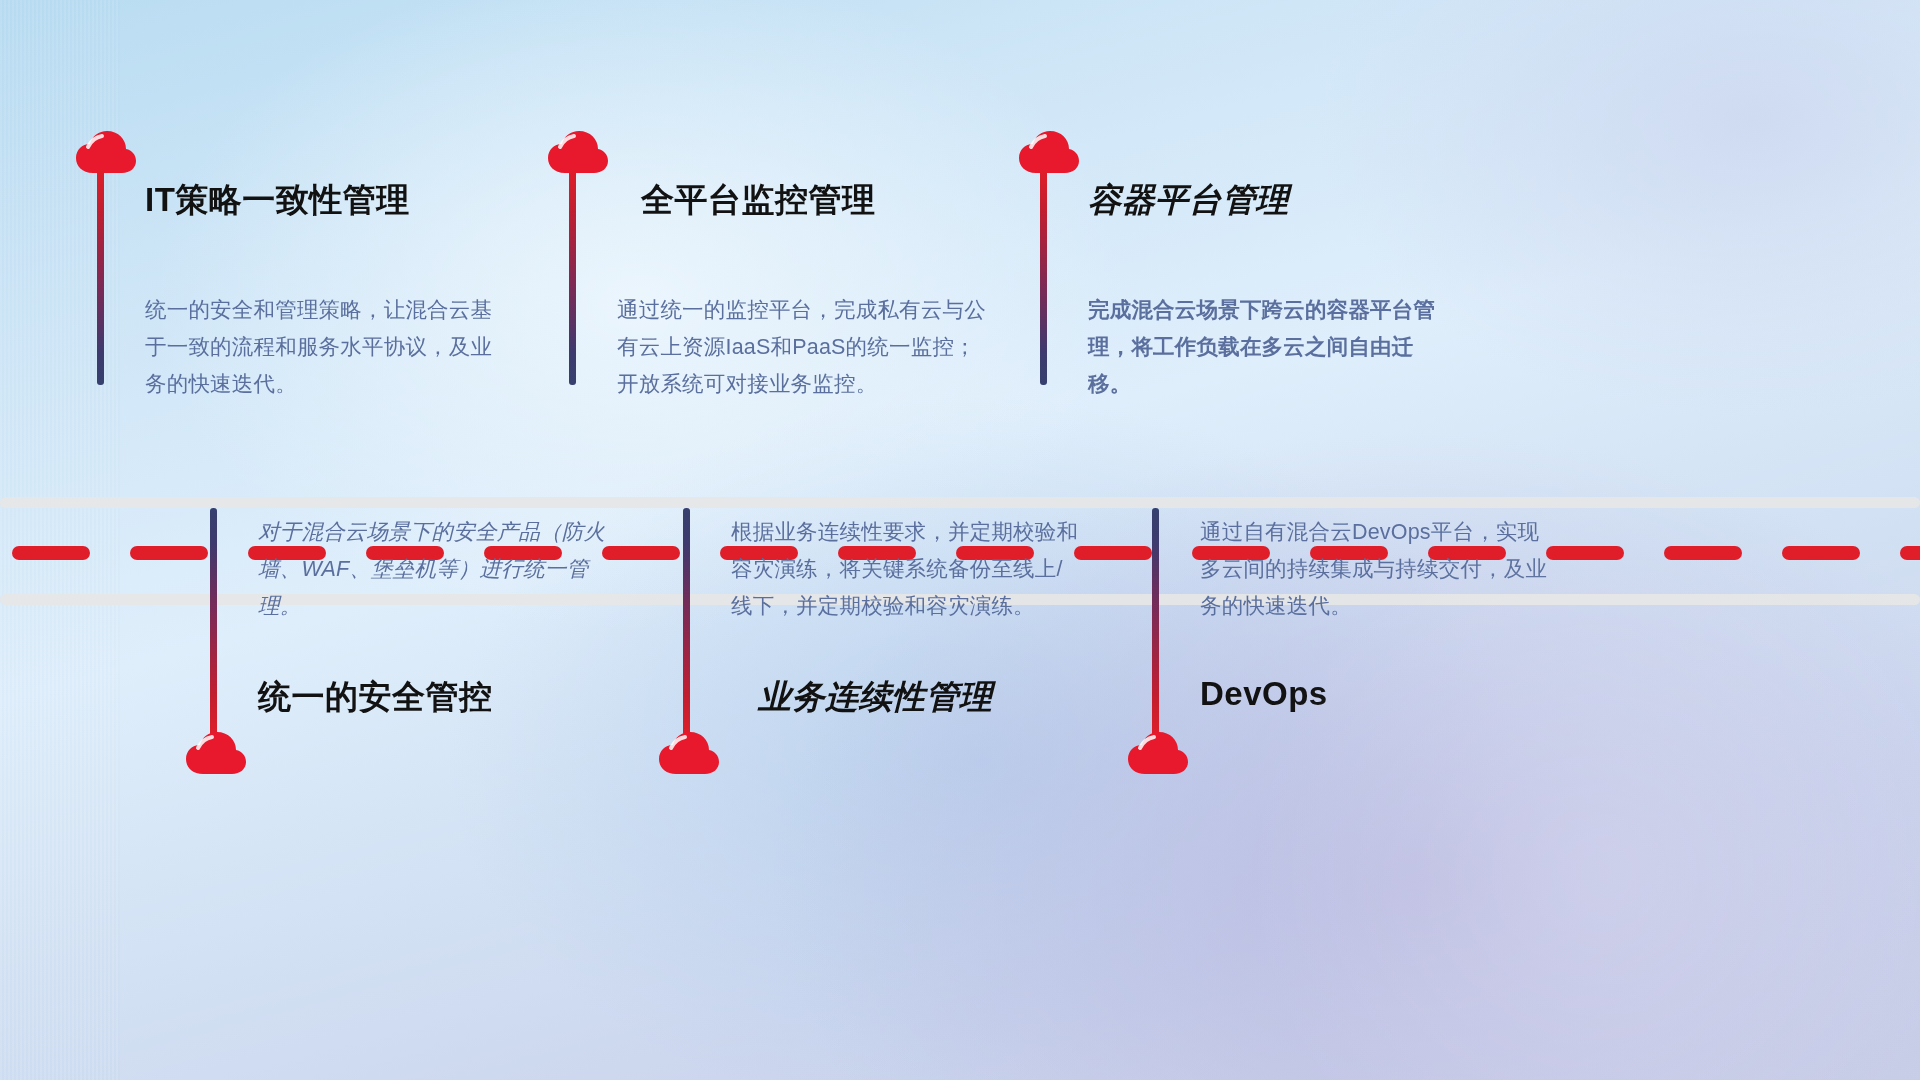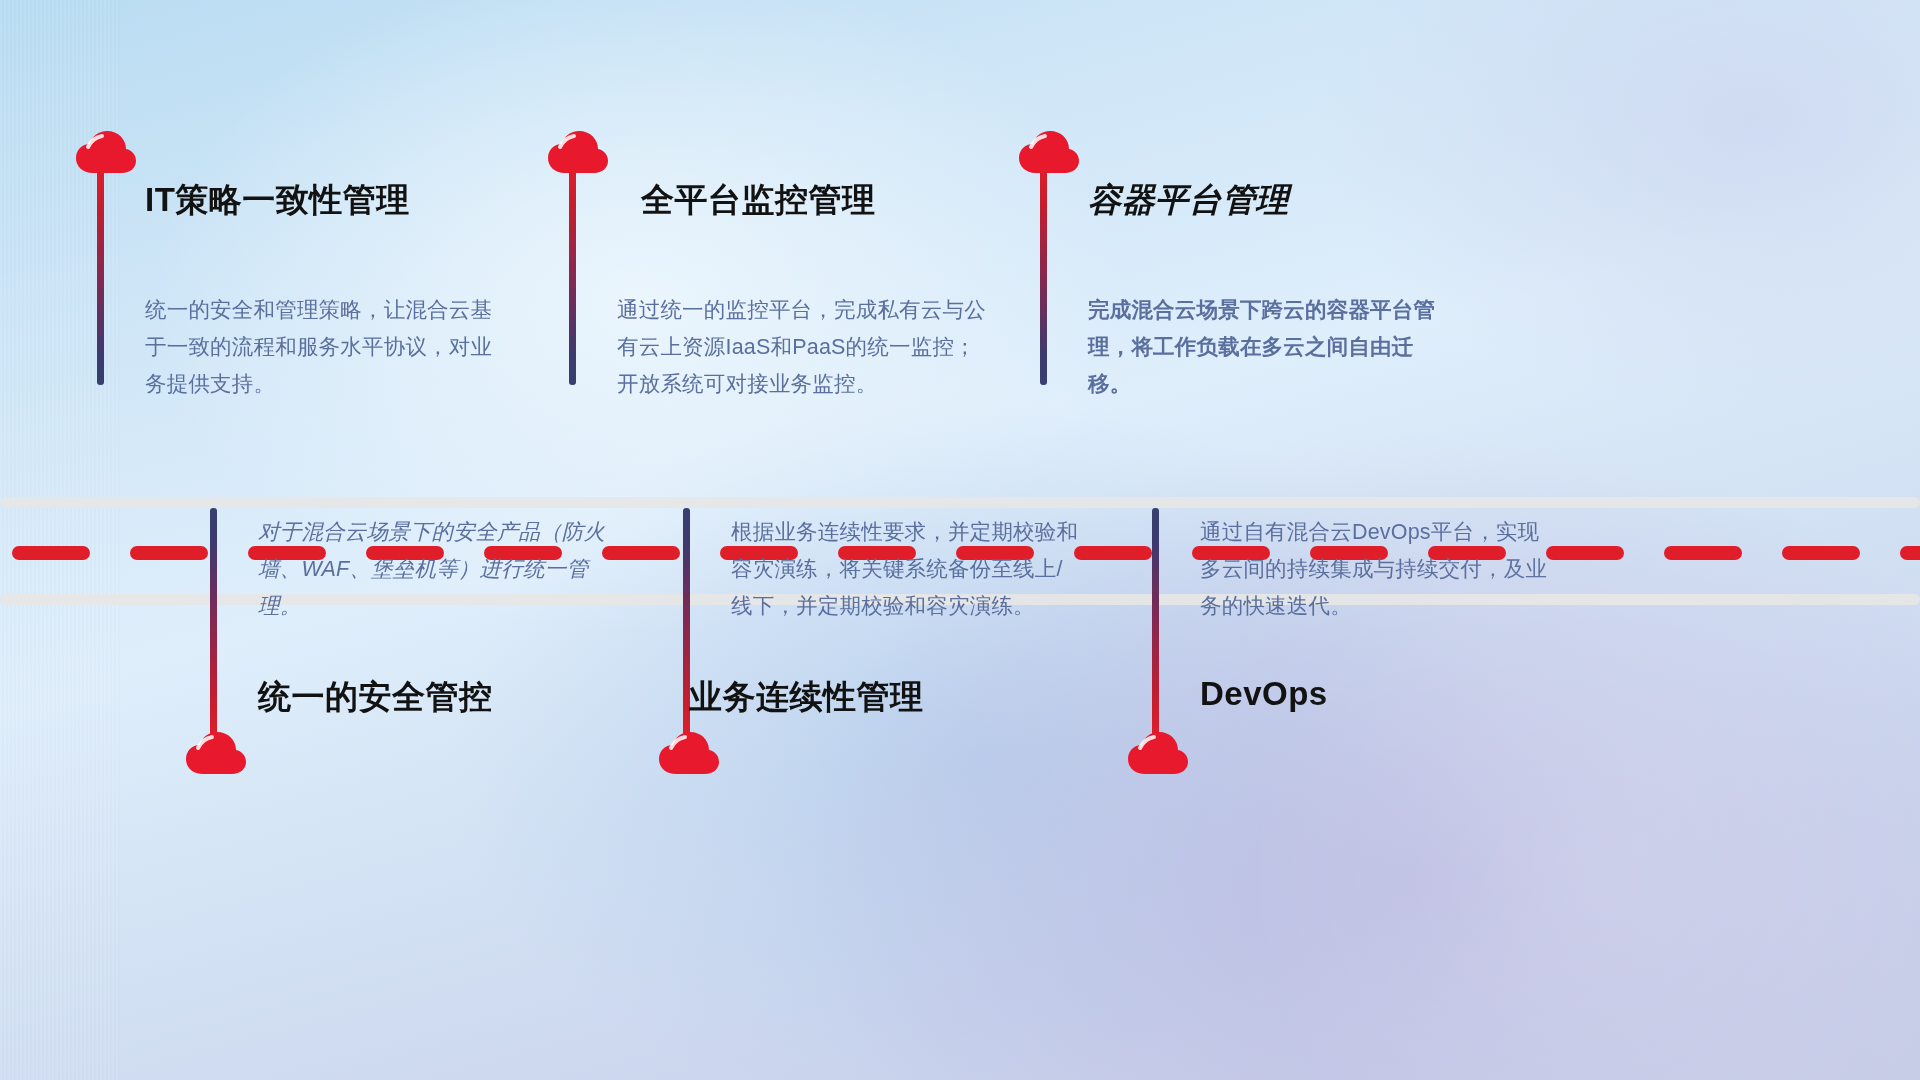--- a/index.html
+++ b/index.html
@@ -86,21 +86,21 @@
   <div class="marker">
     <div class="cloud" style="left:75px;top:130px;">
       <svg viewBox="0 0 62 44" xmlns="http://www.w3.org/2000/svg">
         <path d="M18 43 C7 43 1 36 1 28 C1 20 7 14 15 14 C17 6 24 1 32 1 C43 1 51 9 51 19 C57 20 61 25 61 31 C61 38 55 43 47 43 Z" fill="#e8192c"></path>
         <path d="M13 17 C16 11 21 7 27 6" stroke="#ffffff" stroke-width="4" stroke-linecap="round" fill="none" opacity="0.85"></path>
       </svg>
     </div>
     <div class="stem down" style="left:97px;top:170px;height:215px;"></div>
   </div>
   <div class="heading" style="left:145px;top:178px;">IT策略一致性管理</div>
-  <div class="para" style="left:145px;top:292px;width:355px;">统一的安全和管理策略，让混合云基于一致的流程和服务水平协议，对业务提供支持。</div>
+  <div class="para" style="left:145px;top:292px;width:355px;">统一的安全和管理策略，让混合云基于一致的流程和服务水平协议，及业务的快速迭代。</div>
 
   <div class="marker">
     <div class="cloud" style="left:547px;top:130px;">
       <svg viewBox="0 0 62 44" xmlns="http://www.w3.org/2000/svg">
         <path d="M18 43 C7 43 1 36 1 28 C1 20 7 14 15 14 C17 6 24 1 32 1 C43 1 51 9 51 19 C57 20 61 25 61 31 C61 38 55 43 47 43 Z" fill="#e8192c"></path>
         <path d="M13 17 C16 11 21 7 27 6" stroke="#ffffff" stroke-width="4" stroke-linecap="round" fill="none" opacity="0.85"></path>
       </svg>
     </div>
     <div class="stem down" style="left:569px;top:170px;height:215px;"></div>
   </div>
@@ -134,21 +134,21 @@
   <div class="marker">
     <div class="stem up" style="left:683px;top:508px;height:230px;"></div>
     <div class="cloud" style="left:658px;top:731px;">
       <svg viewBox="0 0 62 44" xmlns="http://www.w3.org/2000/svg">
         <path d="M18 43 C7 43 1 36 1 28 C1 20 7 14 15 14 C17 6 24 1 32 1 C43 1 51 9 51 19 C57 20 61 25 61 31 C61 38 55 43 47 43 Z" fill="#e8192c"></path>
         <path d="M13 17 C16 11 21 7 27 6" stroke="#ffffff" stroke-width="4" stroke-linecap="round" fill="none" opacity="0.85"></path>
       </svg>
     </div>
   </div>
   <div class="para" style="left:731px;top:514px;width:350px;">根据业务连续性要求，并定期校验和容灾演练，将关键系统备份至线上/线下，并定期校验和容灾演练。</div>
-  <div class="heading" style="left:689px;top:675px;">业务连续性管理</div>
+  <div class="heading" style="left:758px;top:675px;font-style:italic;">业务连续性管理</div>
 
   <div class="marker">
     <div class="stem up" style="left:1152px;top:508px;height:230px;"></div>
     <div class="cloud" style="left:1127px;top:731px;">
       <svg viewBox="0 0 62 44" xmlns="http://www.w3.org/2000/svg">
         <path d="M18 43 C7 43 1 36 1 28 C1 20 7 14 15 14 C17 6 24 1 32 1 C43 1 51 9 51 19 C57 20 61 25 61 31 C61 38 55 43 47 43 Z" fill="#e8192c"></path>
         <path d="M13 17 C16 11 21 7 27 6" stroke="#ffffff" stroke-width="4" stroke-linecap="round" fill="none" opacity="0.85"></path>
       </svg>
     </div>
   </div>

